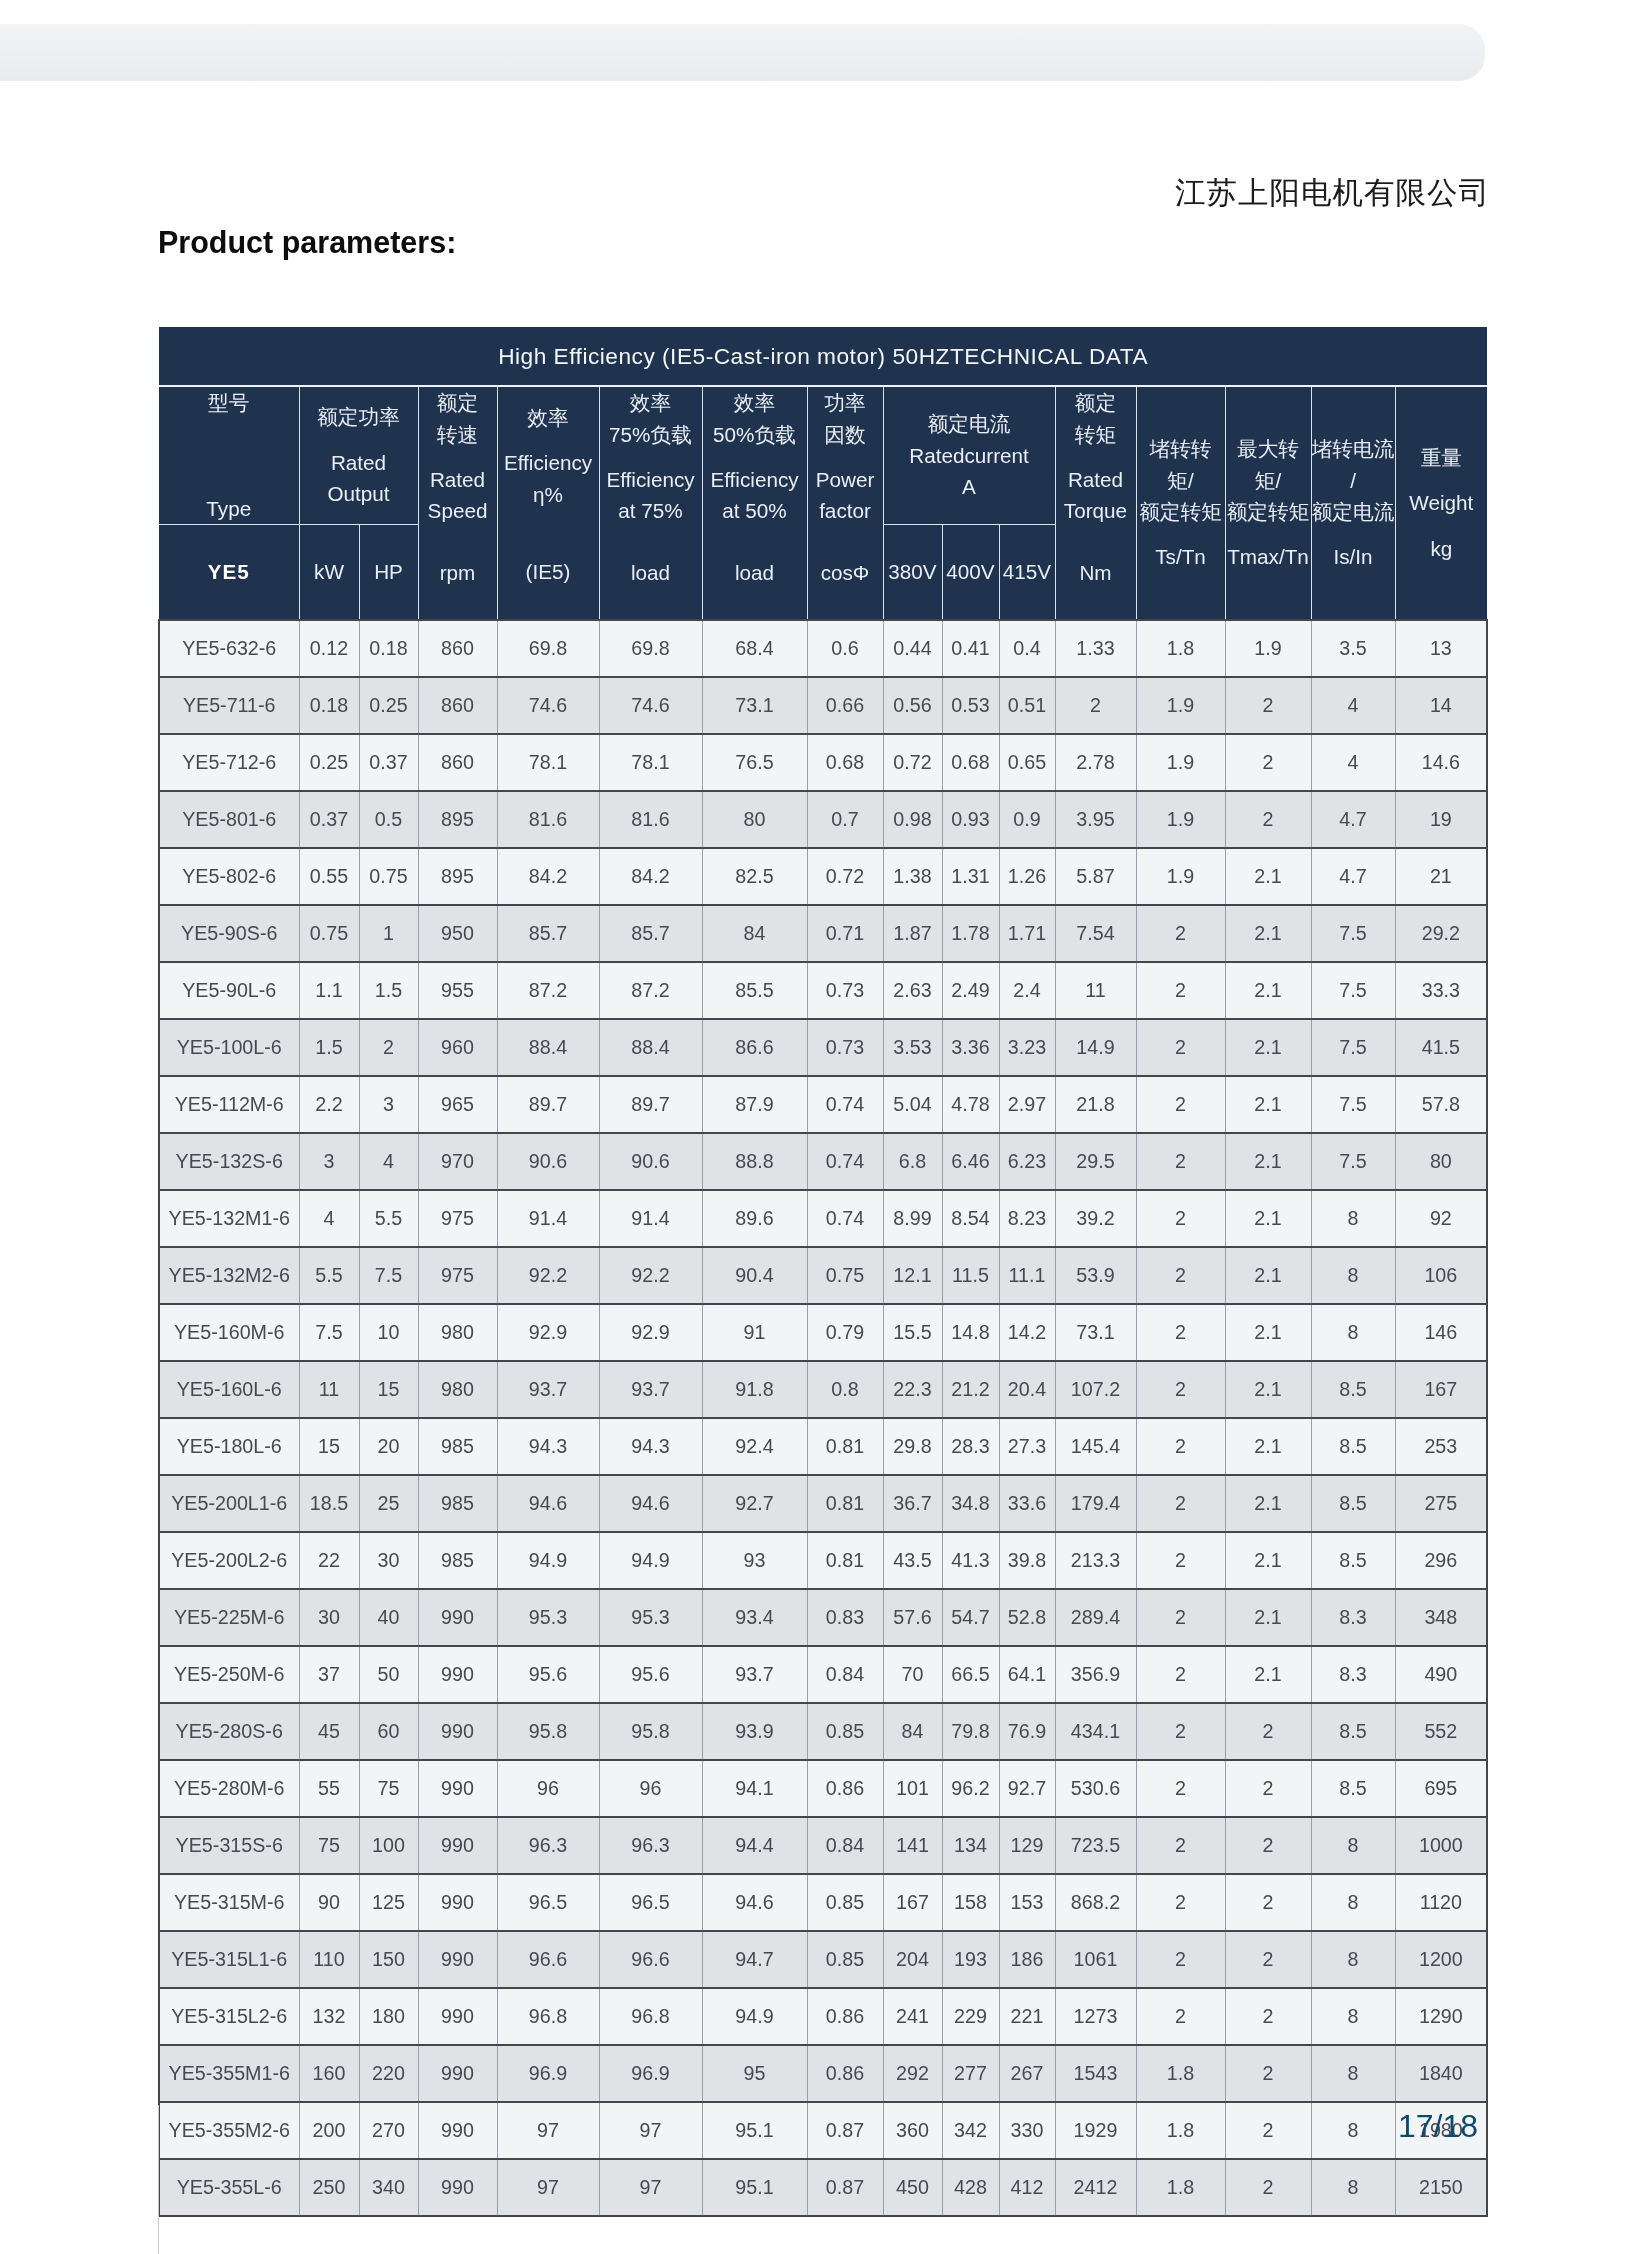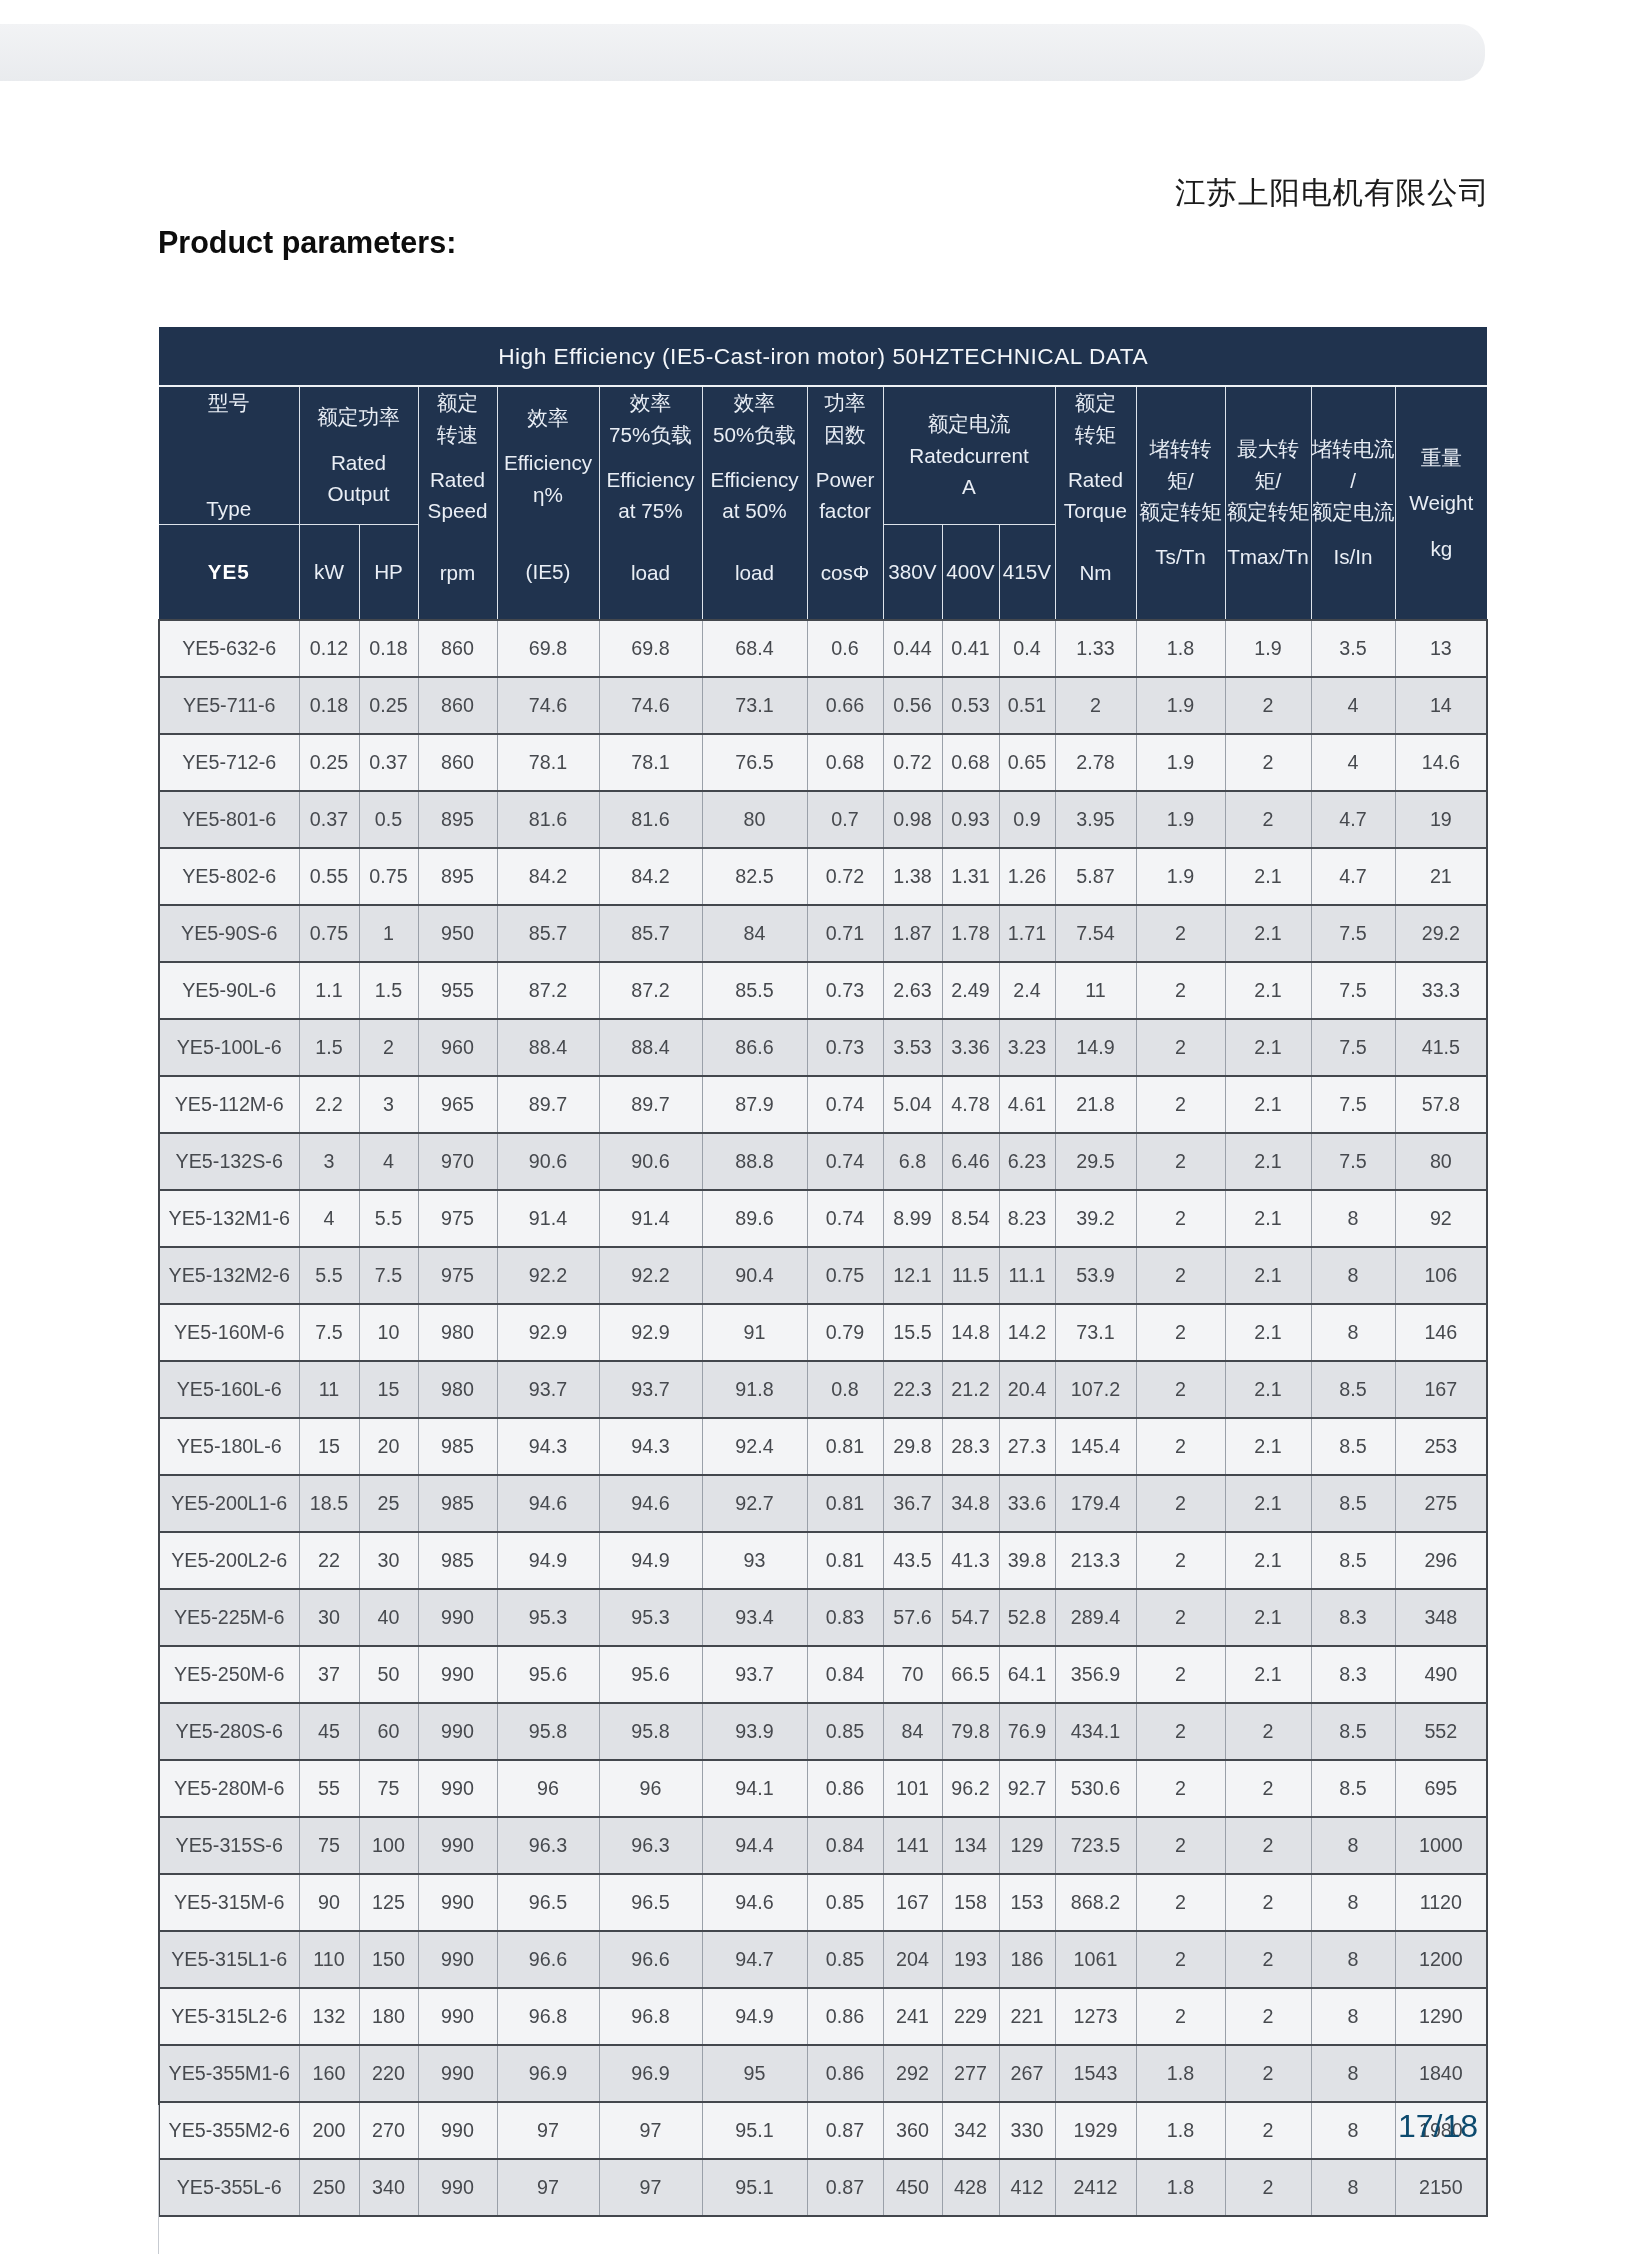--- a/index.html
+++ b/index.html
@@ -390,21 +390,21 @@
           <td>YE5-112M-6</td>
           <td>2.2</td>
           <td>3</td>
           <td>965</td>
           <td>89.7</td>
           <td>89.7</td>
           <td>87.9</td>
           <td>0.74</td>
           <td>5.04</td>
           <td>4.78</td>
-          <td>4.61</td>
+          <td>2.97</td>
           <td>21.8</td>
           <td>2</td>
           <td>2.1</td>
           <td>7.5</td>
           <td>57.8</td>
         </tr>
         <tr class="even">
           <td>YE5-132S-6</td>
           <td>3</td>
           <td>4</td>

